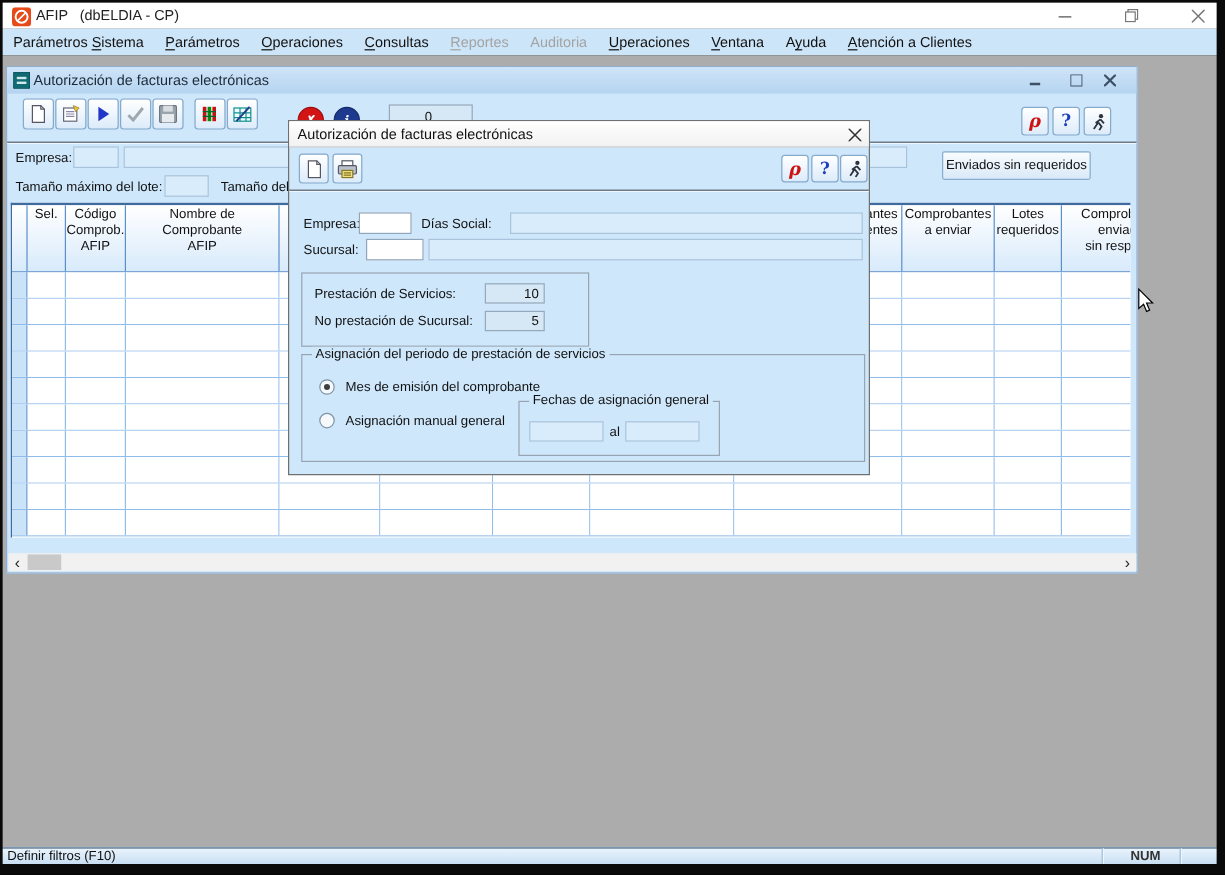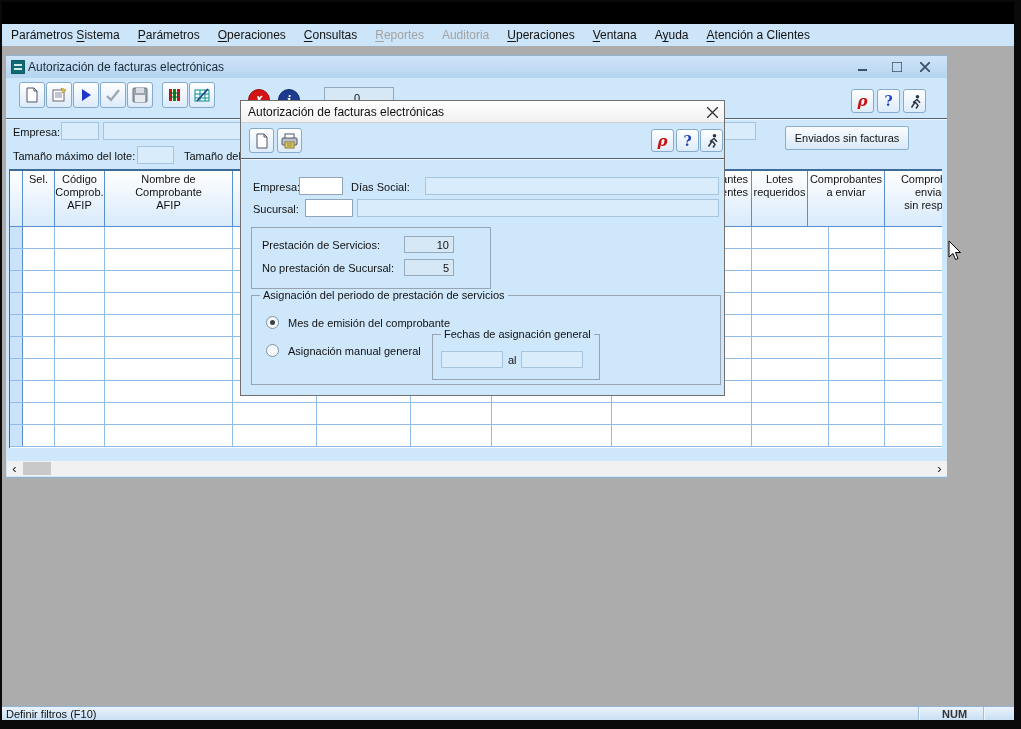--- a/index.html
+++ b/index.html
@@ -58,20 +58,44 @@
   .radio{width:13px;height:13px;border-radius:50%;background:#f6f9fc;border:1px solid #7e93a6;box-sizing:border-box;position:absolute;}
   .radio.sel::after{content:"";position:absolute;left:3px;top:3px;width:5px;height:5px;border-radius:50%;background:#3c4043;}
   .rho{color:#cc1111;font-family:"DejaVu Serif",serif;font-style:italic;font-weight:bold;font-size:15px;}
   .qm{color:#1d3fbf;font-family:"DejaVu Serif",serif;font-weight:bold;font-size:14px;}
 </style>
 </head>
 <body>
 
 <div id="screen">
 
+  <div class="abs" id="titlebar">
+    <svg class="abs" style="left:8px;top:4px" width="16" height="16">
+      <rect x="0" y="0" width="16" height="16" rx="3" fill="#e64a19"></rect>
+      <circle cx="8" cy="8" r="5" fill="none" stroke="#fff" stroke-width="1.6"></circle>
+      <line x1="4.5" y1="11.5" x2="11.5" y2="4.5" stroke="#fff" stroke-width="1.4"></line>
+    </svg>
+    <span id="app-title" style="margin-left:28px">AFIP   (dbELDIA - CP)</span>
+    <span class="cap-btn abs" style="left:870px">
+      <svg width="11" height="11">
+          <line x1="0" y1="6" x2="11" y2="6" stroke="#555" stroke-width="1"></line>
+        </svg>
+      </span>
+    <span class="cap-btn abs" style="left:926px">
+      <svg width="12" height="12">
+          <rect x="3" y="1" width="8" height="8" fill="none" stroke="#777"></rect>
+          <rect x="1" y="3" width="8" height="8" fill="#fff" stroke="#777"></rect>
+        </svg>
+      </span>
+    <span class="cap-btn abs" style="left:981px">
+      <svg width="11" height="11">
+          <path d="M0 0 L11 11 M11 0 L0 11" stroke="#777" stroke-width="1.2"></path>
+        </svg>
+      </span>
+  </div>
 
   <div class="abs" id="menubar">
       <span class="menu-item"><span>Parámetros </span><u>S</u><span>istema</span></span>
       <span class="menu-item"><span></span><u>P</u><span>arámetros</span></span>
       <span class="menu-item"><span></span><u>O</u><span>peraciones</span></span>
       <span class="menu-item"><span></span><u>C</u><span>onsultas</span></span>
       <span class="menu-item disabled"><span></span><u>R</u><span>eportes</span></span>
       <span class="menu-item disabled"><span>Auditoria</span><u></u><span></span></span>
       <span class="menu-item"><span></span><u>U</u><span>peraciones</span></span>
       <span class="menu-item"><span></span><u>V</u><span>entana</span></span>
@@ -173,45 +197,45 @@
           <circle cx="10.5" cy="2.8" r="1.8" fill="#2c3440"></circle>
           <path d="M10 5.5 L6 8.5 M10 5.5 L13 8.8 M8.2 8 L4.5 13.5 M8.2 8 L11 11.5 L9 14.5" fill="none" stroke="#2c3440" stroke-width="1.5"></path>
         </svg>
       </span>
 
     <div class="abs sep-line" style="left:0;top:62px;width:941px;height:1px"></div>
 
     <span class="abs lbl" style="left:7px;top:70px">Empresa:</span>
     <div class="abs field dis" style="left:55px;top:66px;width:38px;height:18px"></div>
     <div class="abs field dis" style="left:97px;top:66px;width:653px;height:18px"></div>
-    <div class="abs btn" style="left:779px;top:70px;width:124px;height:24px">Enviados sin facturas</div>
+    <div class="abs btn" style="left:779px;top:70px;width:124px;height:24px">Enviados sin requeridos</div>
     <span class="abs lbl" style="left:7px;top:94px">Tamaño máximo del lote:</span>
     <div class="abs field dis" style="left:131px;top:90px;width:37px;height:18px"></div>
     <span class="abs lbl" style="left:178px;top:94px">Tamaño del lote:</span>
 
     <div class="abs" id="grid">
         <div class="hrow">
           <div class="th" style="width: 13px;"></div>
           <div class="th" style="width: 32px;">Sel.</div>
           <div class="th" style="width: 50px;">Código
 Comprob.
 AFIP</div>
           <div class="th" style="width: 128px;">Nombre de
 Comprobante
 AFIP</div>
           <div class="th" style="width: 84px;"></div>
           <div class="th" style="width: 94px;"></div>
           <div class="th" style="width: 81px;"></div>
           <div class="th" style="width: 120px;"></div>
           <div class="th r" style="width: 140px;">Comprobantes
 pendientes</div>
+          <div class="th" style="width: 77px;">Comprobantes
+a enviar</div>
           <div class="th" style="width: 56px;">Lotes
 requeridos</div>
-          <div class="th" style="width: 77px;">Comprobantes
-a enviar</div>
           <div class="th" style="width: 105px;">Comprobantes
 enviados
 sin respuesta</div>
         </div>
         <div class="trow">
           <div class="td sel" style="width: 13px;"></div>
           <div class="td" style="width: 32px;"></div>
           <div class="td" style="width: 50px;"></div>
           <div class="td" style="width: 128px;"></div>
           <div class="td" style="width: 84px;"></div>

